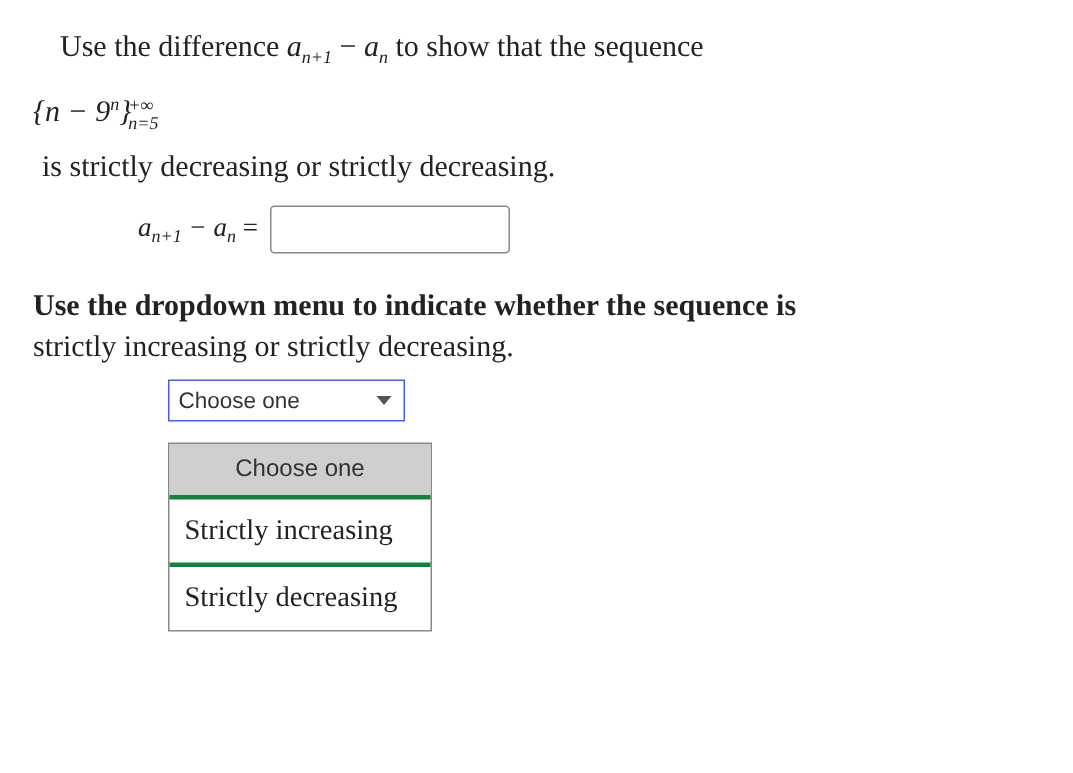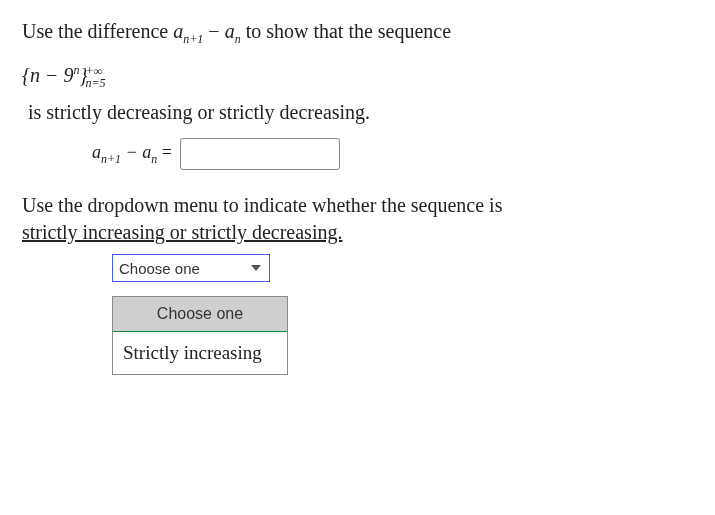--- a/index.html
+++ b/index.html
@@ -5,21 +5,21 @@
     * { box-sizing: border-box; }
     body {
       font-family: "Times New Roman", Georgia, serif;
       font-size: 20px;
       color: #222;
       margin: 0;
       padding: 20px 22px;
       width: 715px;
       height: 515px;
     }
-    .line1 { margin-bottom: 8px; }
+    .line1 { margin-bottom: 8px; margin-left: 18px; }
     .formula { font-style: italic; padding: 8px 0 10px; font-size: 20px; }
     .sub { font-size: 12px; vertical-align: sub; font-style: italic; }
     .sup { font-size: 12px; vertical-align: super; font-style: italic; }
     .supsub {
       display: inline-flex;
       flex-direction: column;
       vertical-align: middle;
       font-size: 12px;
       line-height: 1.0;
       font-style: italic;
@@ -36,22 +36,22 @@
     }
     .diff-row .expr { font-style: italic; font-size: 18px; margin-right: 8px; }
     .answer-input {
       width: 160px;
       height: 32px;
       border: 1px solid #888;
       border-radius: 3px;
       padding: 2px 6px;
       font-size: 16px;
     }
-    .line5 { margin-top: 24px; margin-bottom: 4px; }
-    .line6 { margin-bottom: 10px; text-decoration: underline; }
+    .line5 { margin-top: 24px; margin-bottom: 4px; font-weight: bold; }
+    .line6 { margin-bottom: 10px; }
     .dropdown-wrap { margin-left: 90px; }
     .select-box {
       width: 158px;
       height: 28px;
       border: 1px solid #4a5ee6;
       background: #fff;
       display: flex;
       align-items: center;
       justify-content: space-between;
       padding: 0 8px 0 6px;
@@ -78,21 +78,21 @@
       color: #222;
     }
     .opt.header {
       background: #cfcfcf;
       font-family: Arial, sans-serif;
       font-size: 16px;
       text-align: center;
       padding: 8px 0;
       color: #333;
     }
-    .opt.sep { border-top: 1px solid #15803d; }
+    .opt.sep { border-top: 3px solid #15803d; }
   </style>
 </head>
 <body>
 
 <div class="line1">
   <span>Use the difference </span><i>a</i><span class="sub">n+1</span><span> − </span><i>a</i><span class="sub">n</span><span> to show that the sequence</span>
 </div>
 
 <div class="formula">
   <span>{</span><span>n</span><span> − 9</span><span class="sup">n</span><span>}</span><span class="supsub">
@@ -114,14 +114,15 @@
 <div class="line6">strictly increasing or strictly decreasing.</div>
 
 <div class="dropdown-wrap">
   <div class="select-box">
     <span>Choose one</span>
     <span class="caret"></span>
   </div>
   <div class="options">
     <div class="opt header">Choose one</div>
     <div class="opt sep">Strictly increasing</div>
+    <div class="opt sep">Strictly decreasing</div>
   </div>
 </div>
 
 </body></html>

